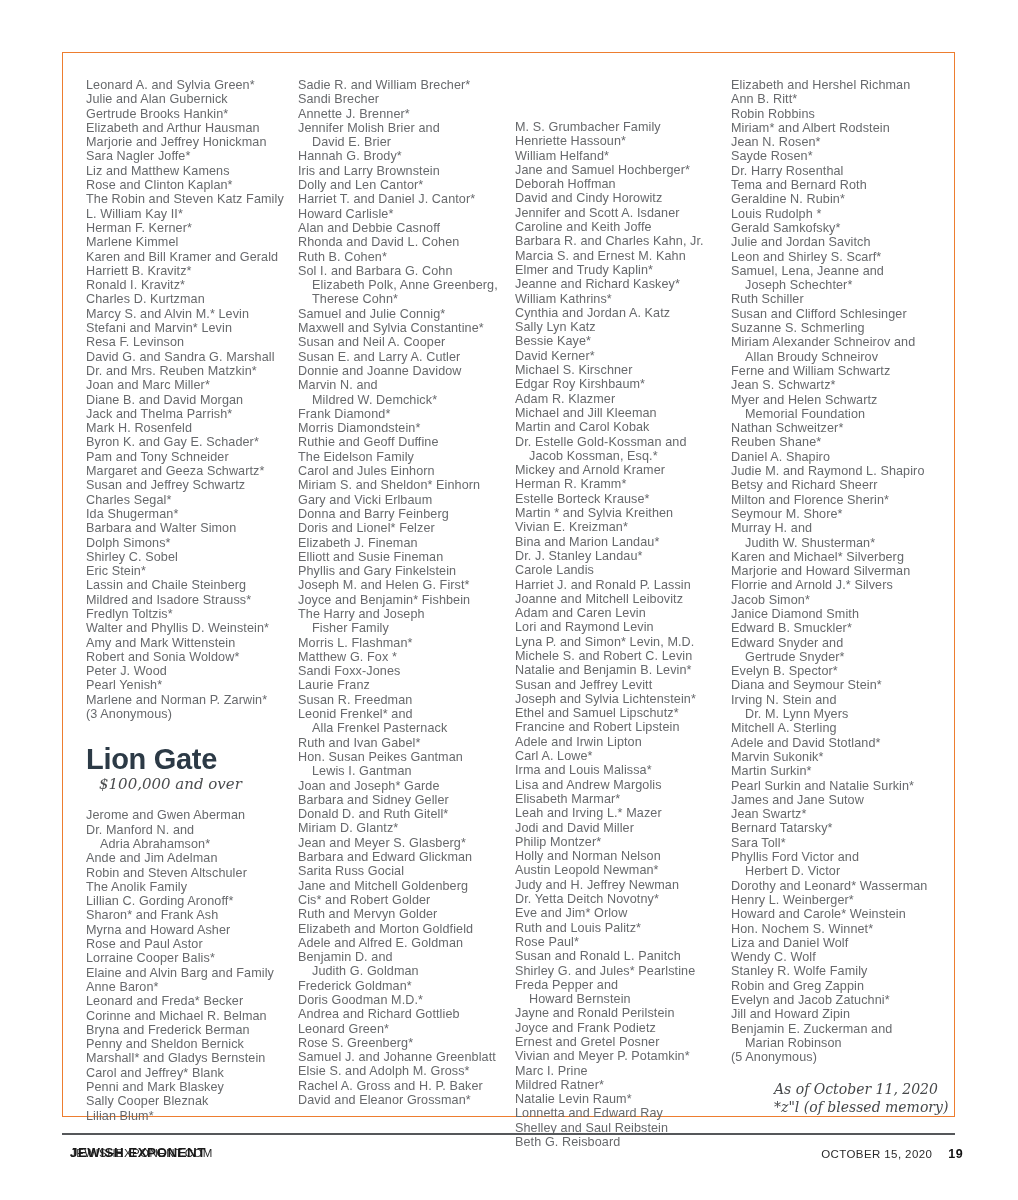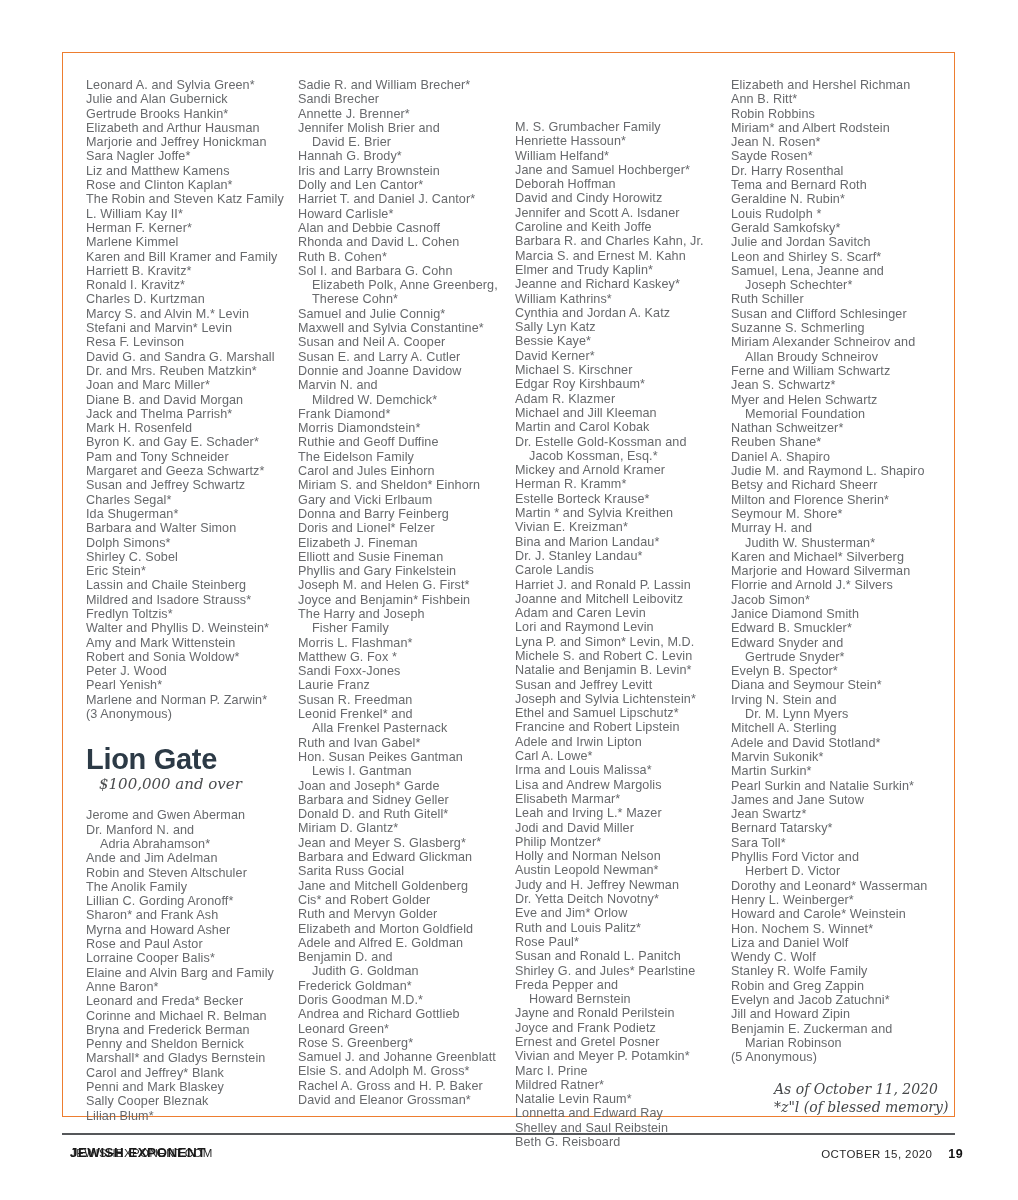--- a/index.html
+++ b/index.html
@@ -42,21 +42,21 @@
             <div class="line">Gertrude Brooks Hankin*</div>
             <div class="line">Elizabeth and Arthur Hausman</div>
             <div class="line">Marjorie and Jeffrey Honickman</div>
             <div class="line">Sara Nagler Joffe*</div>
             <div class="line">Liz and Matthew Kamens</div>
             <div class="line">Rose and Clinton Kaplan*</div>
             <div class="line">The Robin and Steven Katz Family</div>
             <div class="line">L. William Kay II*</div>
             <div class="line">Herman F. Kerner*</div>
             <div class="line">Marlene Kimmel</div>
-            <div class="line">Karen and Bill Kramer and Family</div>
+            <div class="line">Karen and Bill Kramer and Gerald</div>
             <div class="line">Harriett B. Kravitz*</div>
             <div class="line">Ronald I. Kravitz*</div>
             <div class="line">Charles D. Kurtzman</div>
             <div class="line">Marcy S. and Alvin M.* Levin</div>
             <div class="line">Stefani and Marvin* Levin</div>
             <div class="line">Resa F. Levinson</div>
             <div class="line">David G. and Sandra G. Marshall</div>
             <div class="line">Dr. and Mrs. Reuben Matzkin*</div>
             <div class="line">Joan and Marc Miller*</div>
             <div class="line">Diane B. and David Morgan</div>

